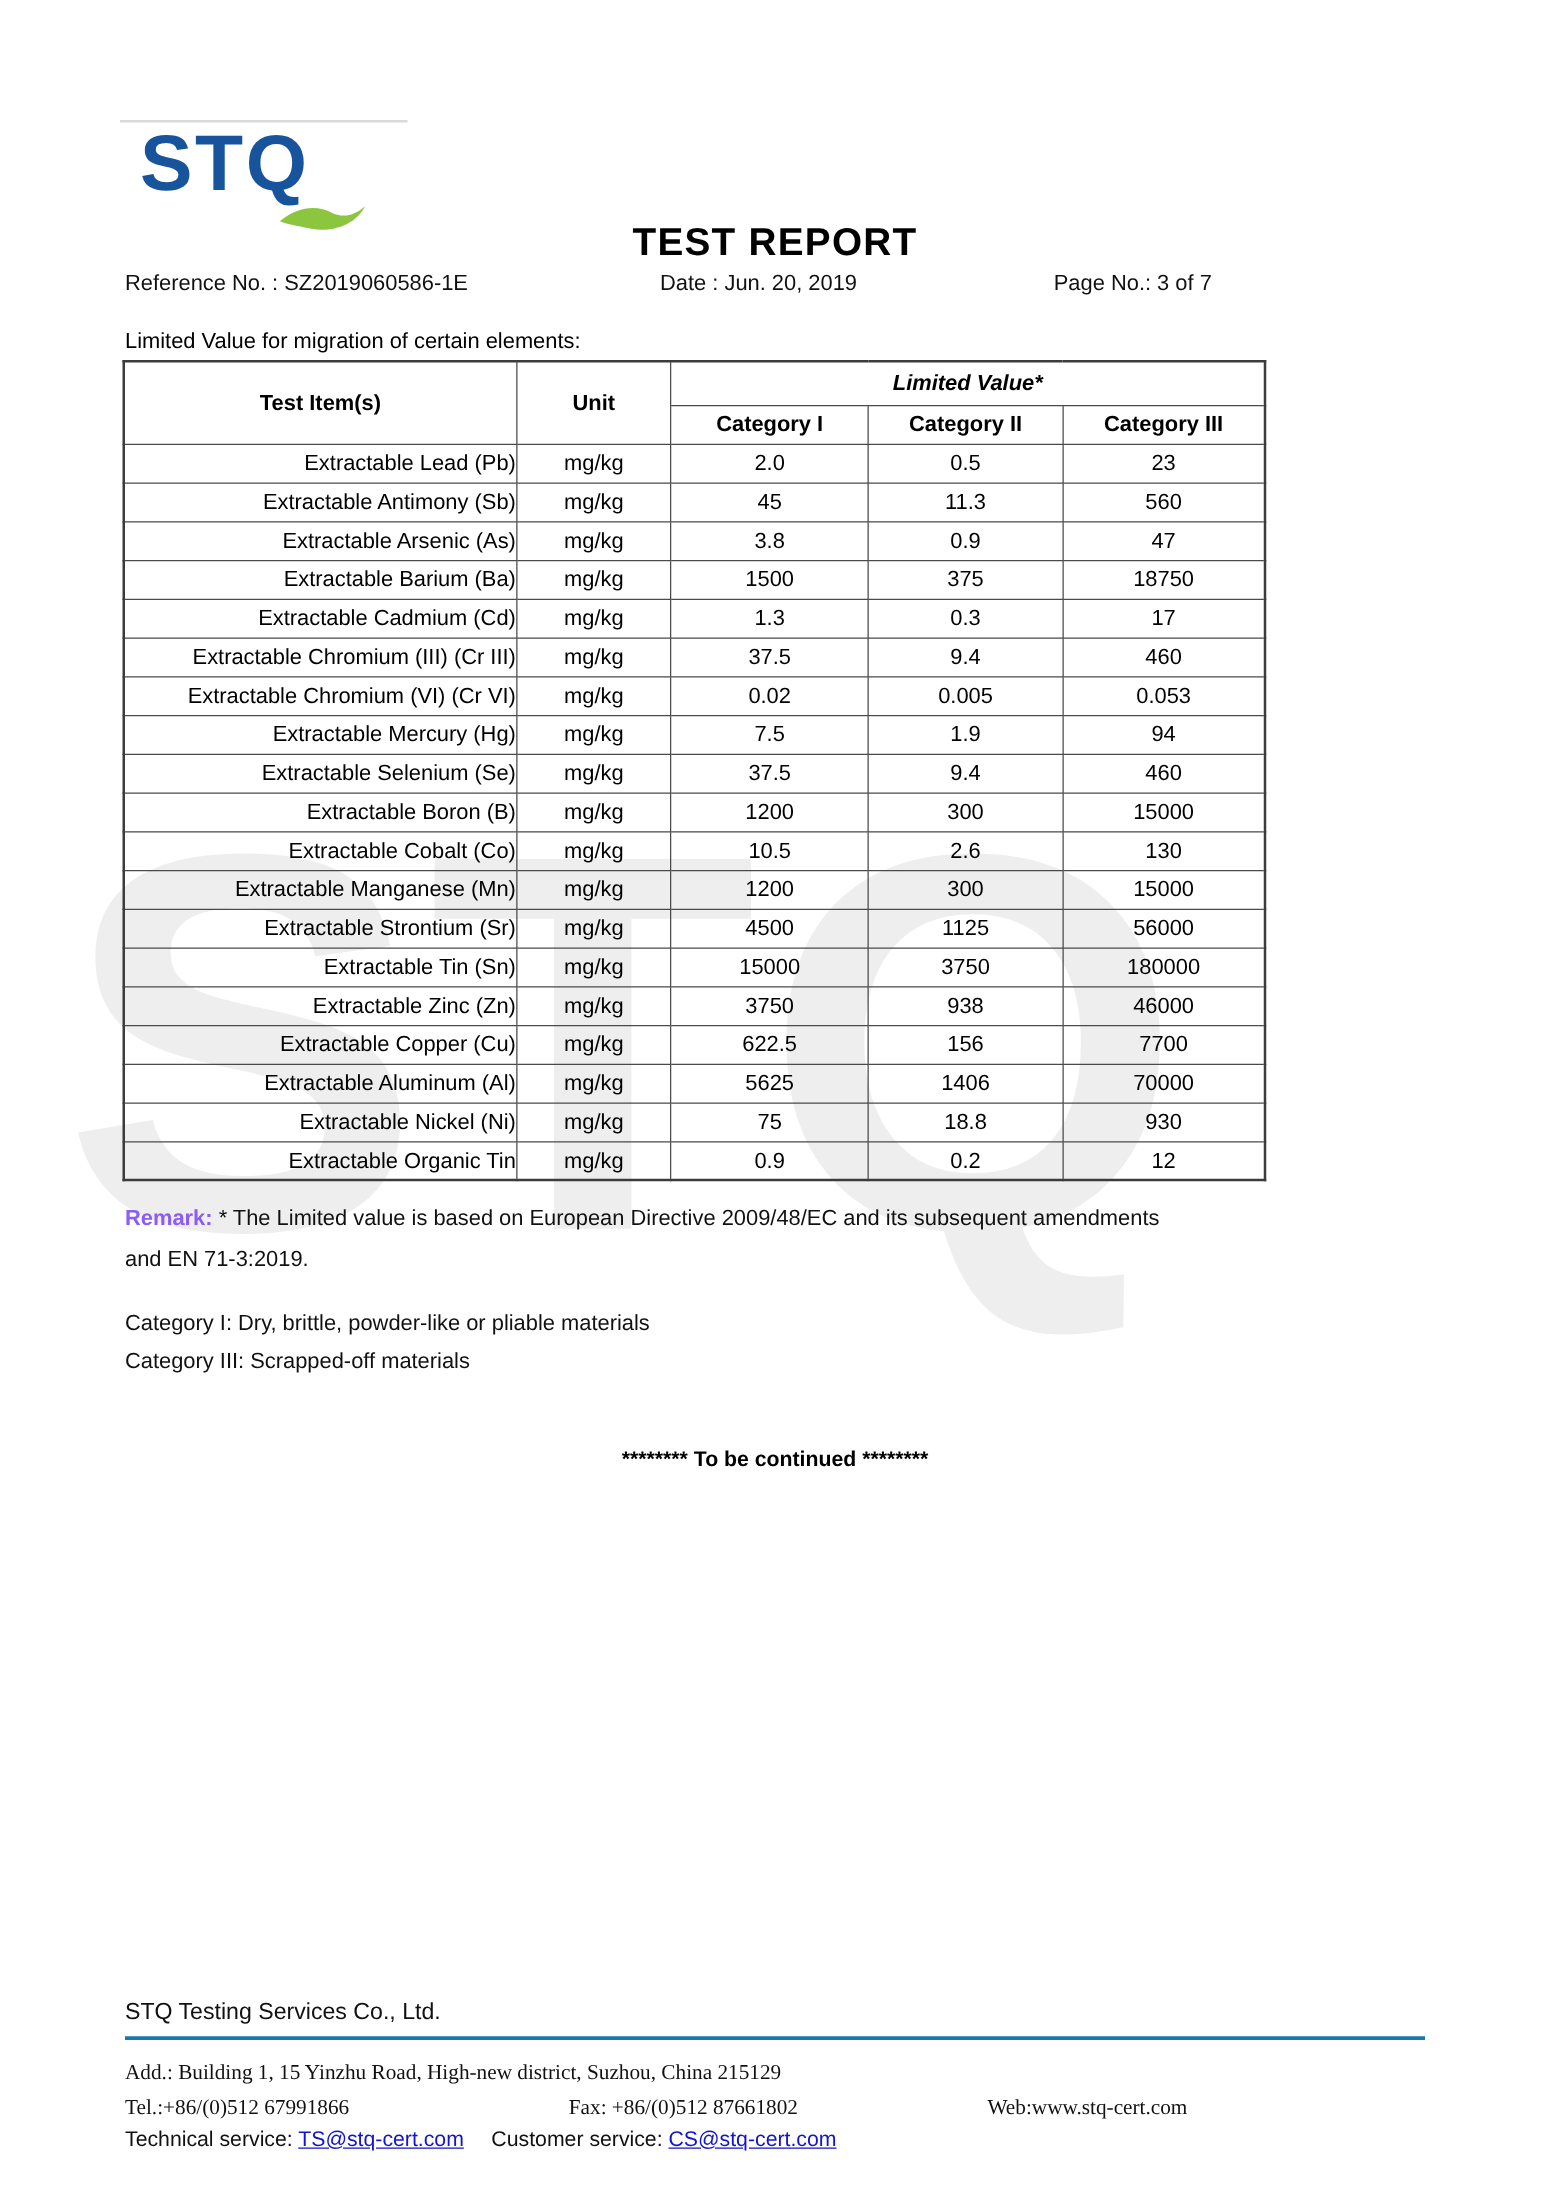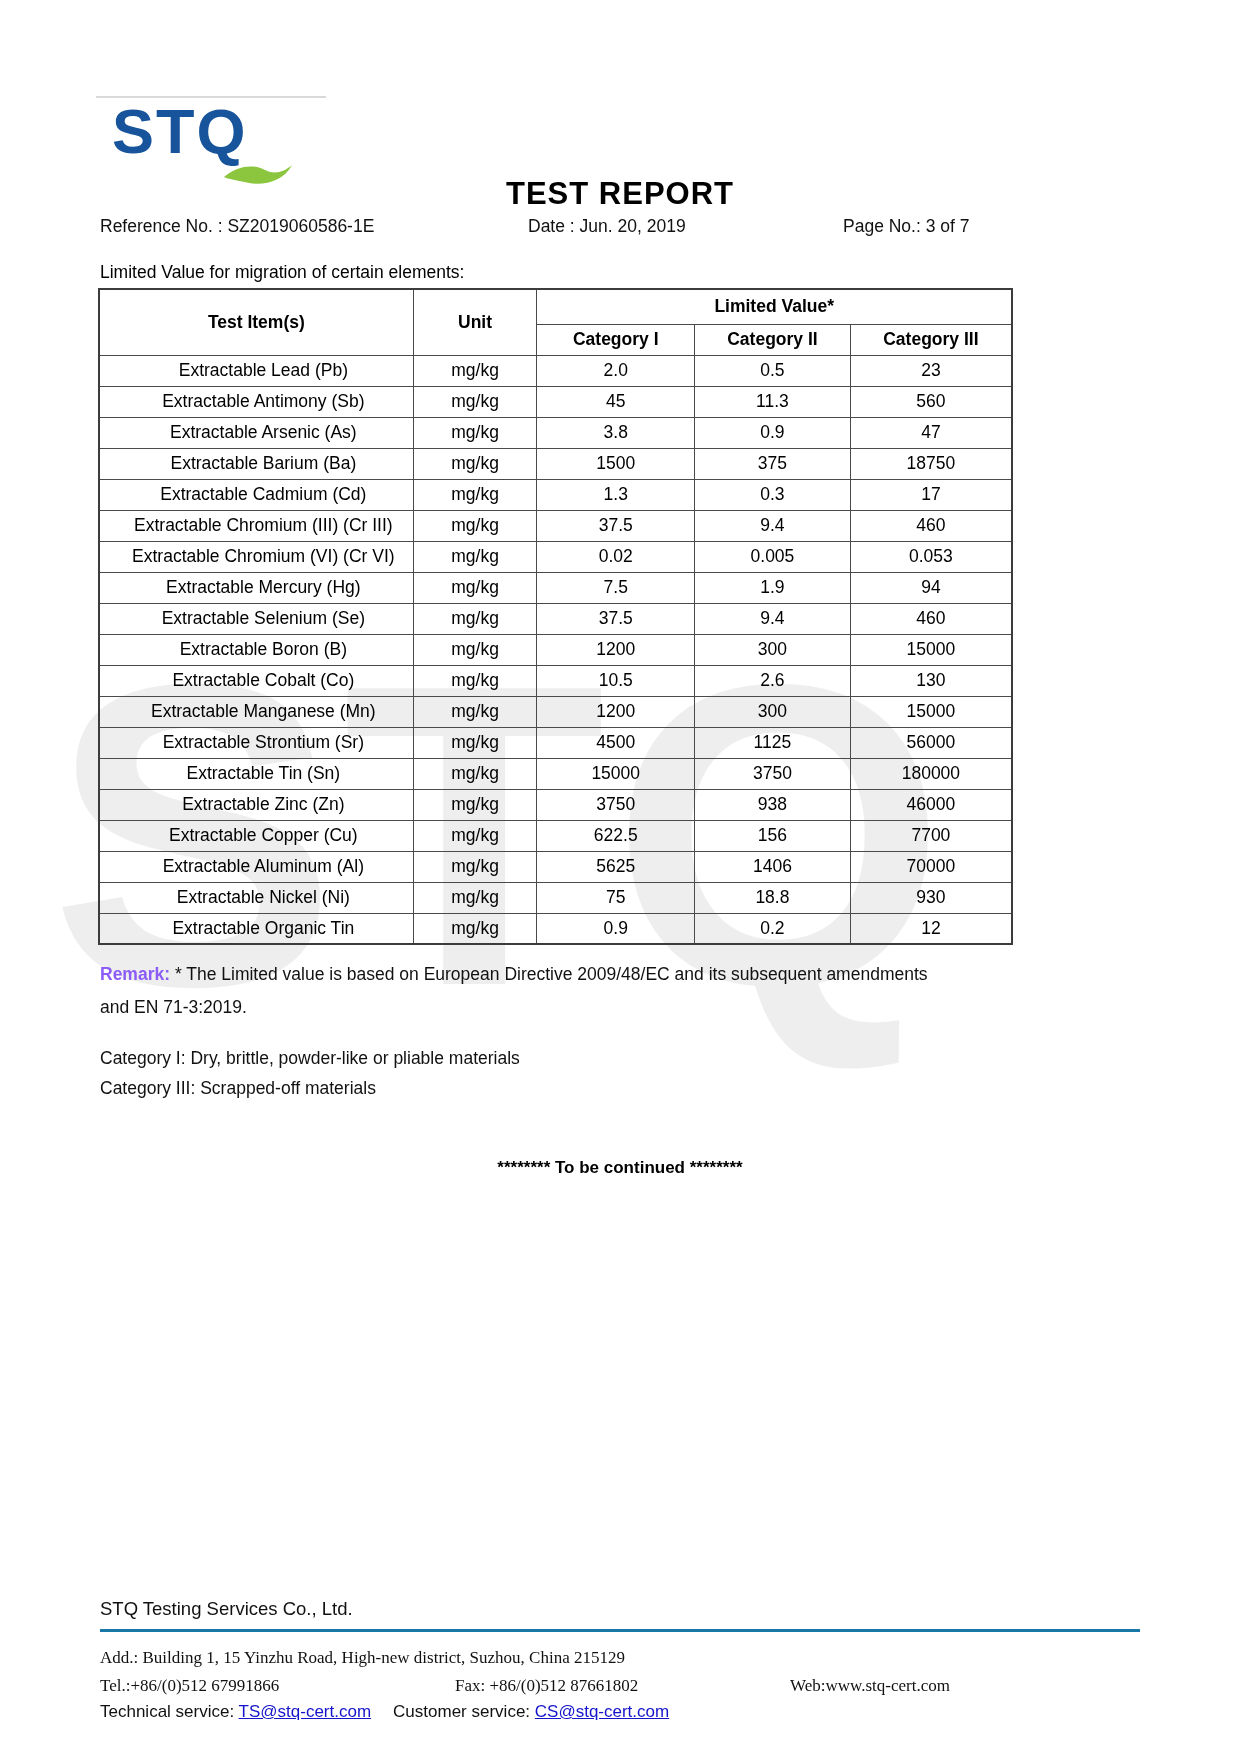--- a/index.html
+++ b/index.html
@@ -95,24 +95,24 @@
   .limits-table th {
     font-weight: bold;
     text-align: center;
     padding: 4px 2px;
   }
   .th-item { width: 315px; height: 66px; }
   .th-unit { width: 124px; }
   .th-cat1 { width: 158px; }
   .th-cat2 { width: 156px; }
   .th-cat3 { width: 162px; }
-  .th-lv { height: 34px; }
+  .th-lv { height: 34px; font-style: italic; }
   .th-cat { height: 30px; font-weight: normal; font-size: 17.5px; }
   .limits-table td { height: 31px; }
-  .c-item { text-align: center; padding-left: 14px; }
+  .c-item { text-align: right; padding-left: 14px; }
   .c-unit, .c-val { text-align: center; }
   
   .remark {
     position: absolute;
     left: 100px; top: 958px;
     width: 830px;
     font-size: 17.5px;
     line-height: 33px;
     color: #111;
   }

